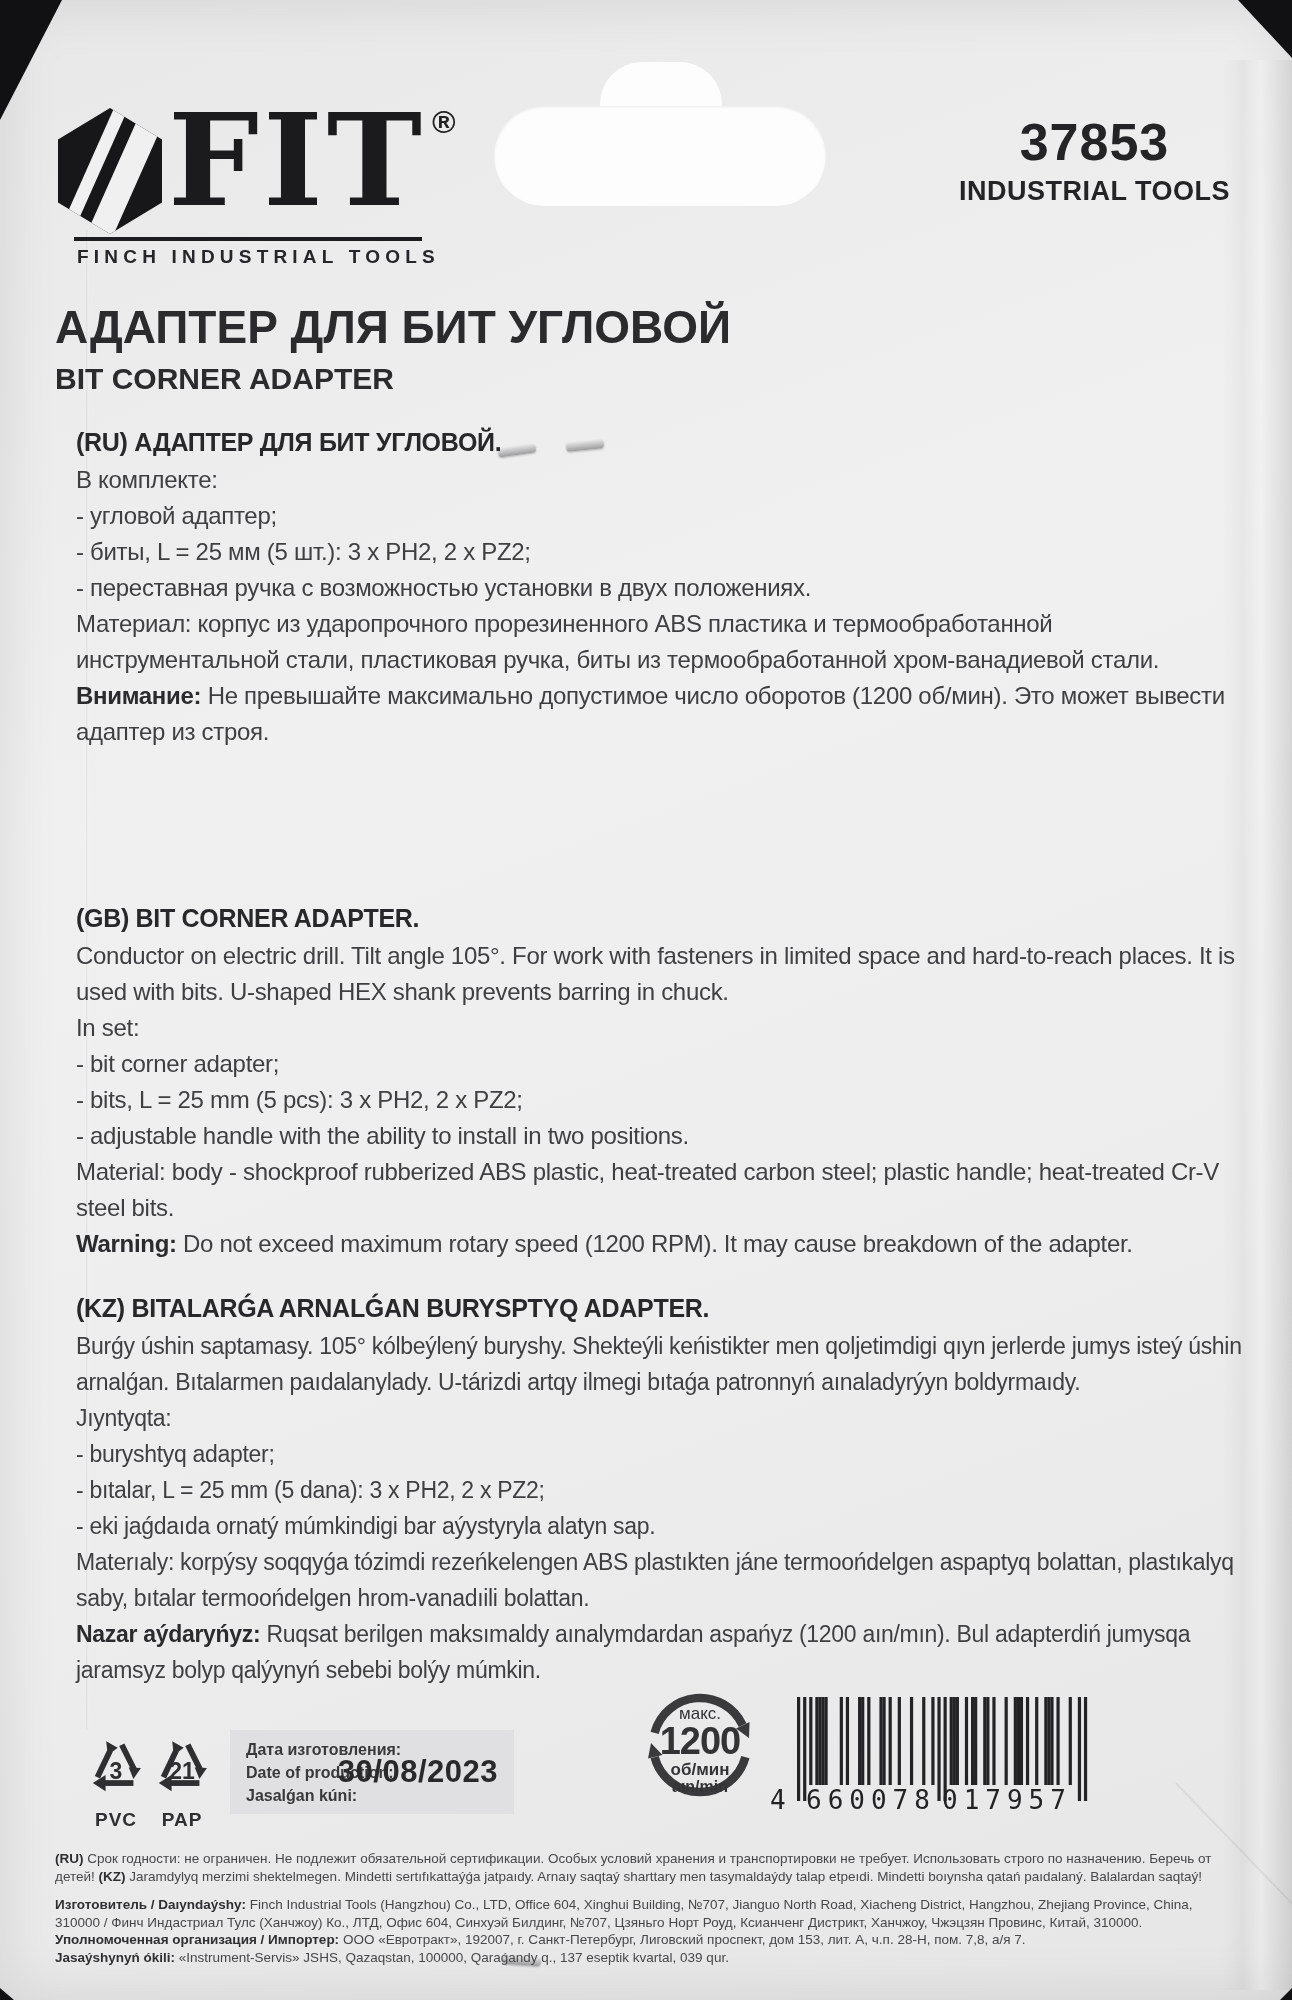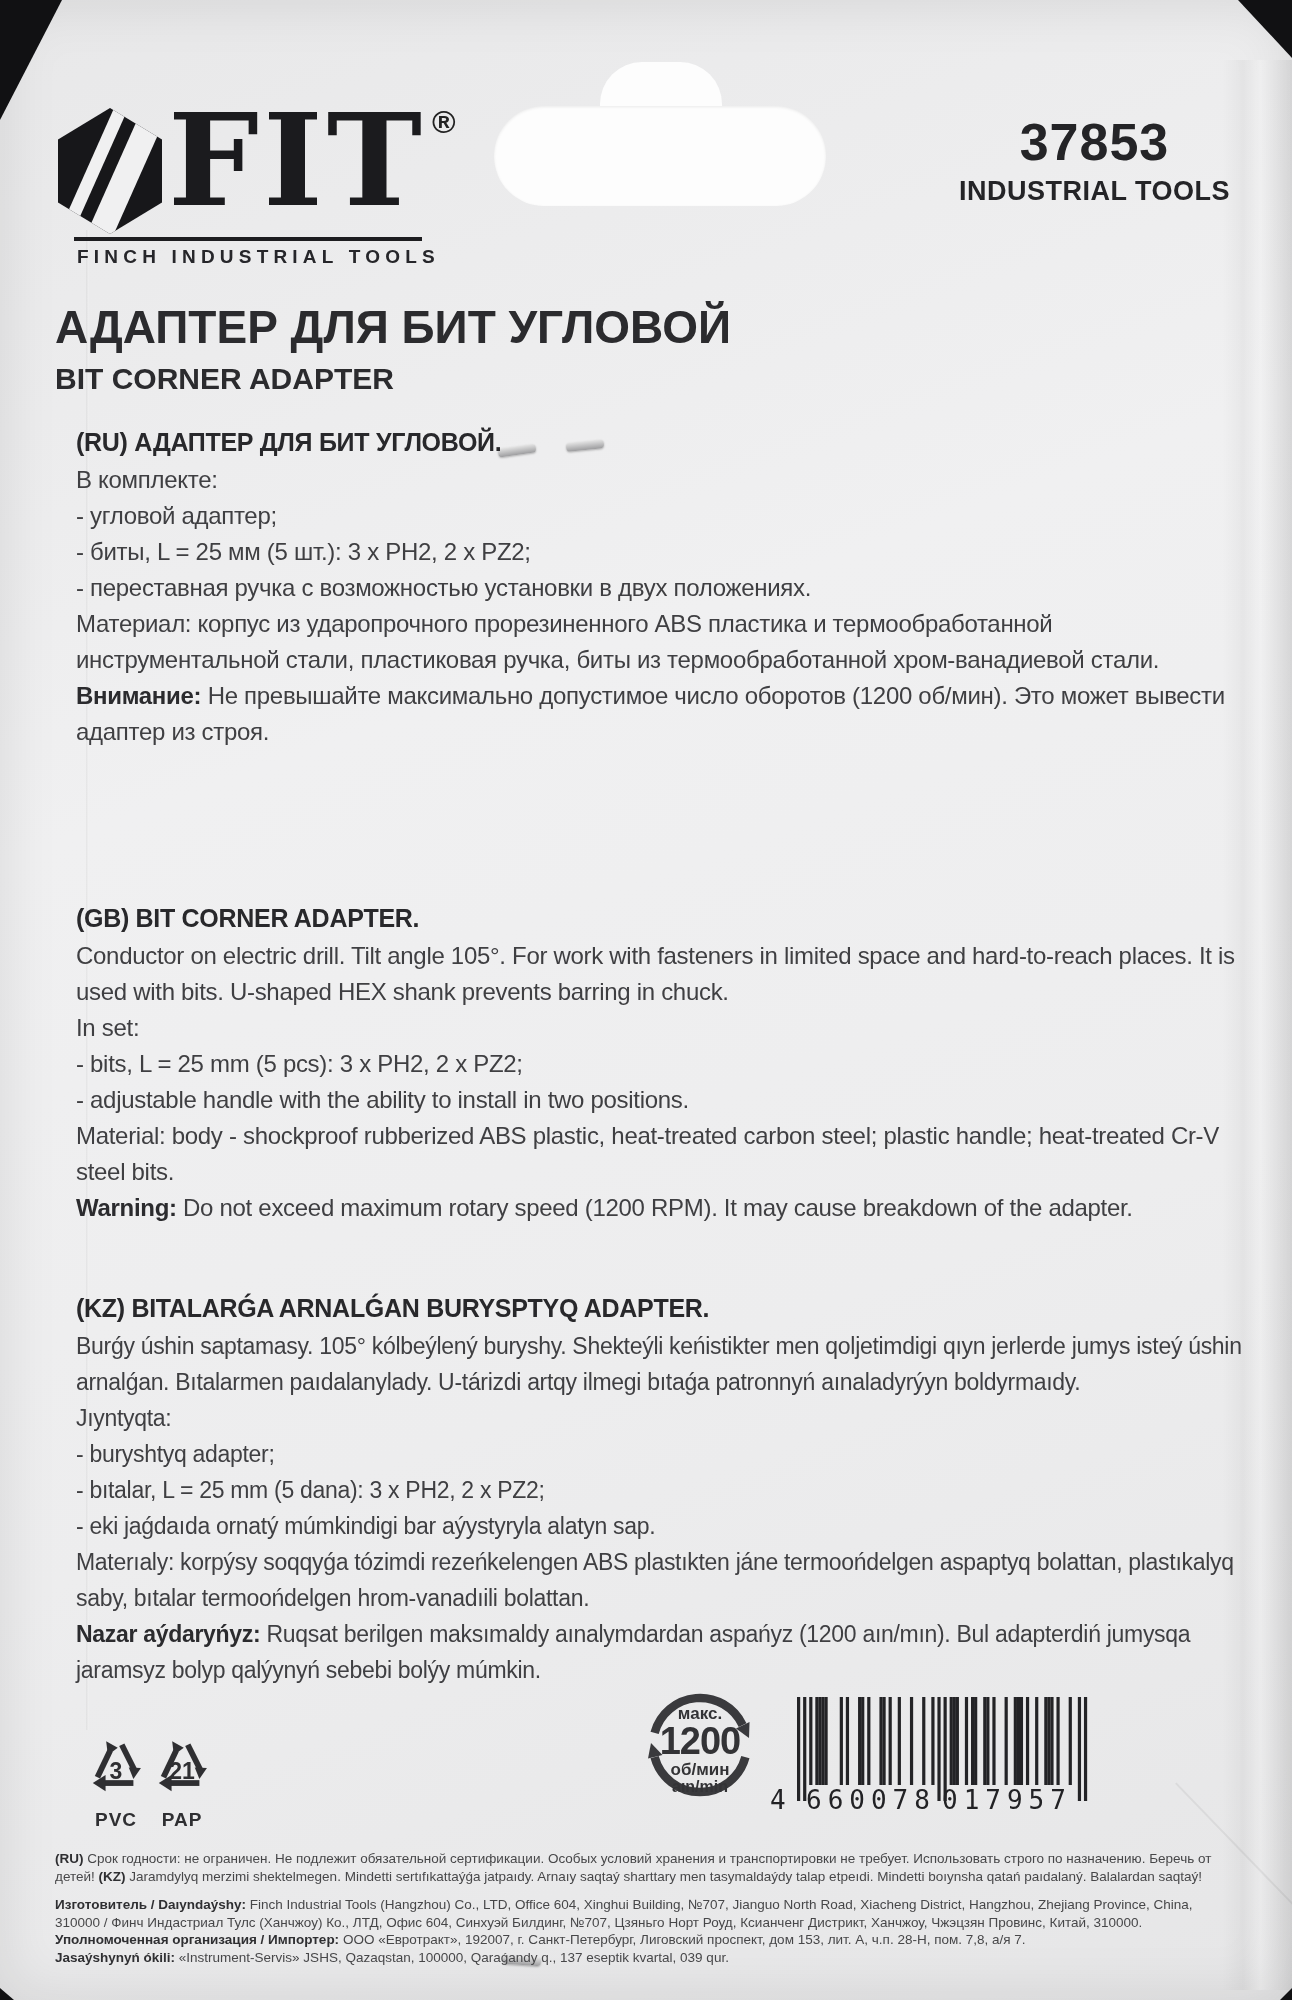--- a/index.html
+++ b/index.html
@@ -55,21 +55,21 @@
   .recycle{position:absolute;top:1728px;width:60px;text-align:center;}
   .recycle svg{width:58px;height:66px;overflow:visible;}
   .recyc-num{position:absolute;left:0;top:30px;width:100%;text-align:center;font-size:23px;font-weight:bold;color:#2f2f32;}
   .recyc-label{font-size:19px;font-weight:bold;color:#2f2f32;letter-spacing:1px;margin-top:11px;}
   .datebox{position:absolute;left:230px;top:1730px;width:284px;height:84px;background:#e0e0e2;}
   .datebox .labels{position:absolute;left:16px;top:8px;font-size:16px;font-weight:bold;color:#39393c;line-height:23px;}
   .datebox .value{position:absolute;right:16px;top:24px;font-size:31px;font-weight:bold;color:#29292c;letter-spacing:0.5px;}
   
   .rpm{position:absolute;left:646px;top:1684px;width:108px;height:124px;color:#333336;text-align:center;}
   .rpm svg{position:absolute;left:0;top:0;width:108px;height:124px;overflow:visible;}
-  .rpm .t1{position:absolute;top:20px;width:100%;font-size:17px;font-weight:bold;}
+  .rpm .t1{position:absolute;top:20px;width:100%;font-size:17px;font-weight:normal;}
   .rpm .t2{position:absolute;top:36px;width:100%;font-size:38px;font-weight:bold;letter-spacing:-1px;}
   .rpm .t3{position:absolute;top:76px;width:100%;font-size:17px;font-weight:bold;text-align:center;}
   .rpm .t4{position:absolute;top:94px;width:100%;font-size:16px;font-weight:bold;}
   
   .barcode-bars{position:absolute;left:797px;top:1697px;}
   .bc-digit{position:absolute;top:1785px;font-family:"DejaVu Sans Mono",monospace;font-size:26px;color:#222225;}
   .bc-first{left:770px;}
   .bc-left{left:806px;letter-spacing:6px;}
   .bc-right{left:942px;letter-spacing:6px;}
   
@@ -138,20 +138,21 @@
       <p>- биты, L = 25 мм (5 шт.): 3 x PH2, 2 x PZ2;</p>
       <p>- переставная ручка с возможностью установки в двух положениях.</p>
       <p>Материал: корпус из ударопрочного прорезиненного ABS пластика и термообработанной инструментальной стали, пластиковая ручка, биты из термообработанной хром-ванадиевой стали.</p>
       <p><span class="wlbl">Внимание:</span> <span>Не превышайте максимально допустимое число оборотов (1200 об/мин). Это может вывести адаптер из строя.</span></p>
     </section>
 
     <section class="sec" style="top:900px">
       <h3>(GB) BIT CORNER ADAPTER.</h3>
       <p>Conductor on electric drill. Tilt angle 105°. For work with fasteners in limited space and hard-to-reach places. It is used with bits. U-shaped HEX shank prevents barring in chuck.</p>
       <p>In set:</p>
+      <p>- bit corner adapter;</p>
       <p>- bits, L = 25 mm (5 pcs): 3 x PH2, 2 x PZ2;</p>
       <p>- adjustable handle with the ability to install in two positions.</p>
       <p>Material: body - shockproof rubberized ABS plastic, heat-treated carbon steel; plastic handle; heat-treated Cr-V steel bits.</p>
       <p><span class="wlbl">Warning:</span> <span>Do not exceed maximum rotary speed (1200 RPM). It may cause breakdown of the adapter.</span></p>
     </section>
 
     <section class="sec sec-kz" style="top:1290px">
       <h3>(KZ) BITALARǴA ARNALǴAN BURYSPTYQ ADAPTER.</h3>
       <p>Burǵy úshin saptamasy. 105° kólbeýlený buryshy. Shekteýli keńistikter men qoljetimdigi qıyn jerlerde jumys isteý úshin arnalǵan. Bıtalarmen paıdalanylady. U-tárizdi artqy ilmegi bıtaǵa patronnyń aınaladyrýyn boldyrmaıdy.</p>
       <p>Jıyntyqta:</p>
@@ -171,20 +172,28 @@
     <div class="recyc-label">PVC</div>
   </div>
   <div class="recycle" style="left:152px">
     <svg>
         <use href="#recyc-symbol"></use>
       </svg>
     <span class="recyc-num">21</span>
     <div class="recyc-label">PAP</div>
   </div>
 
+  <div class="datebox">
+    <div class="labels">
+      <div>Дата изготовления:</div>
+      <div>Date of production:</div>
+      <div>Jasalǵan kúni:</div>
+    </div>
+    <div class="value">30/08/2023</div>
+  </div>
 
   <div class="rpm">
     <svg viewBox="0 0 108 124">
       <g stroke="#3a3a3d" stroke-width="8.5" fill="none">
         <path d="M 8.6 48.8 A 47 47 0 0 1 96.6 41.1"></path>
         <path d="M 99.4 73.2 A 47 47 0 0 1 8.6 73.2"></path>
       </g>
       <g fill="#3a3a3d" stroke="none">
         <polygon points="103,54 103.5,38 90,44.5"></polygon>
         <polygon points="5,59 2,74.5 16.5,71"></polygon>

